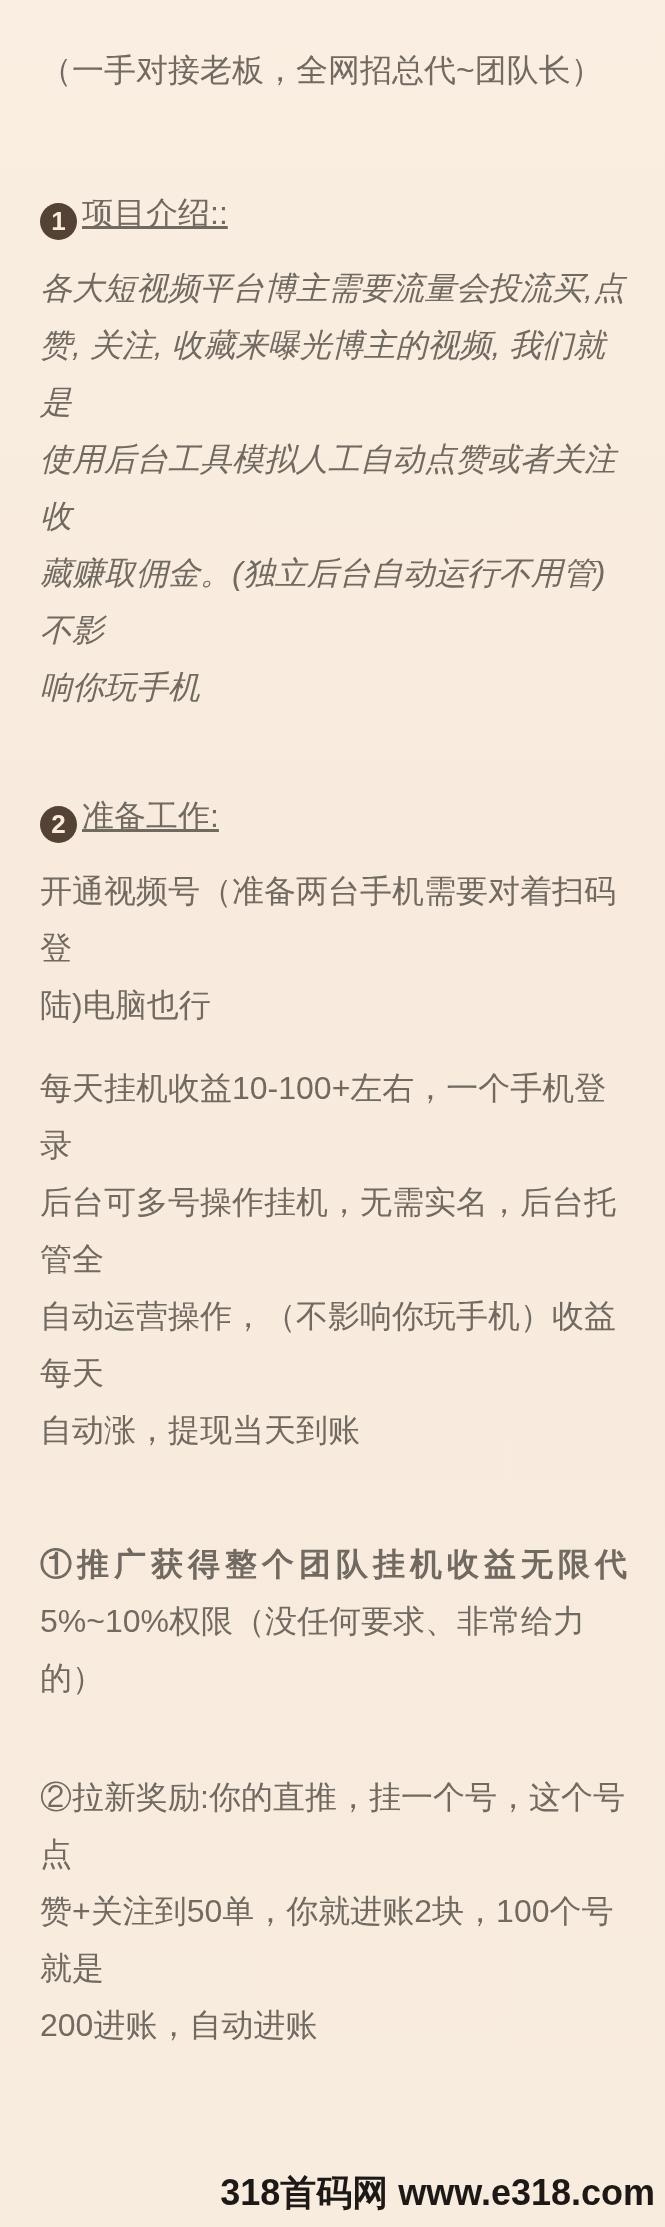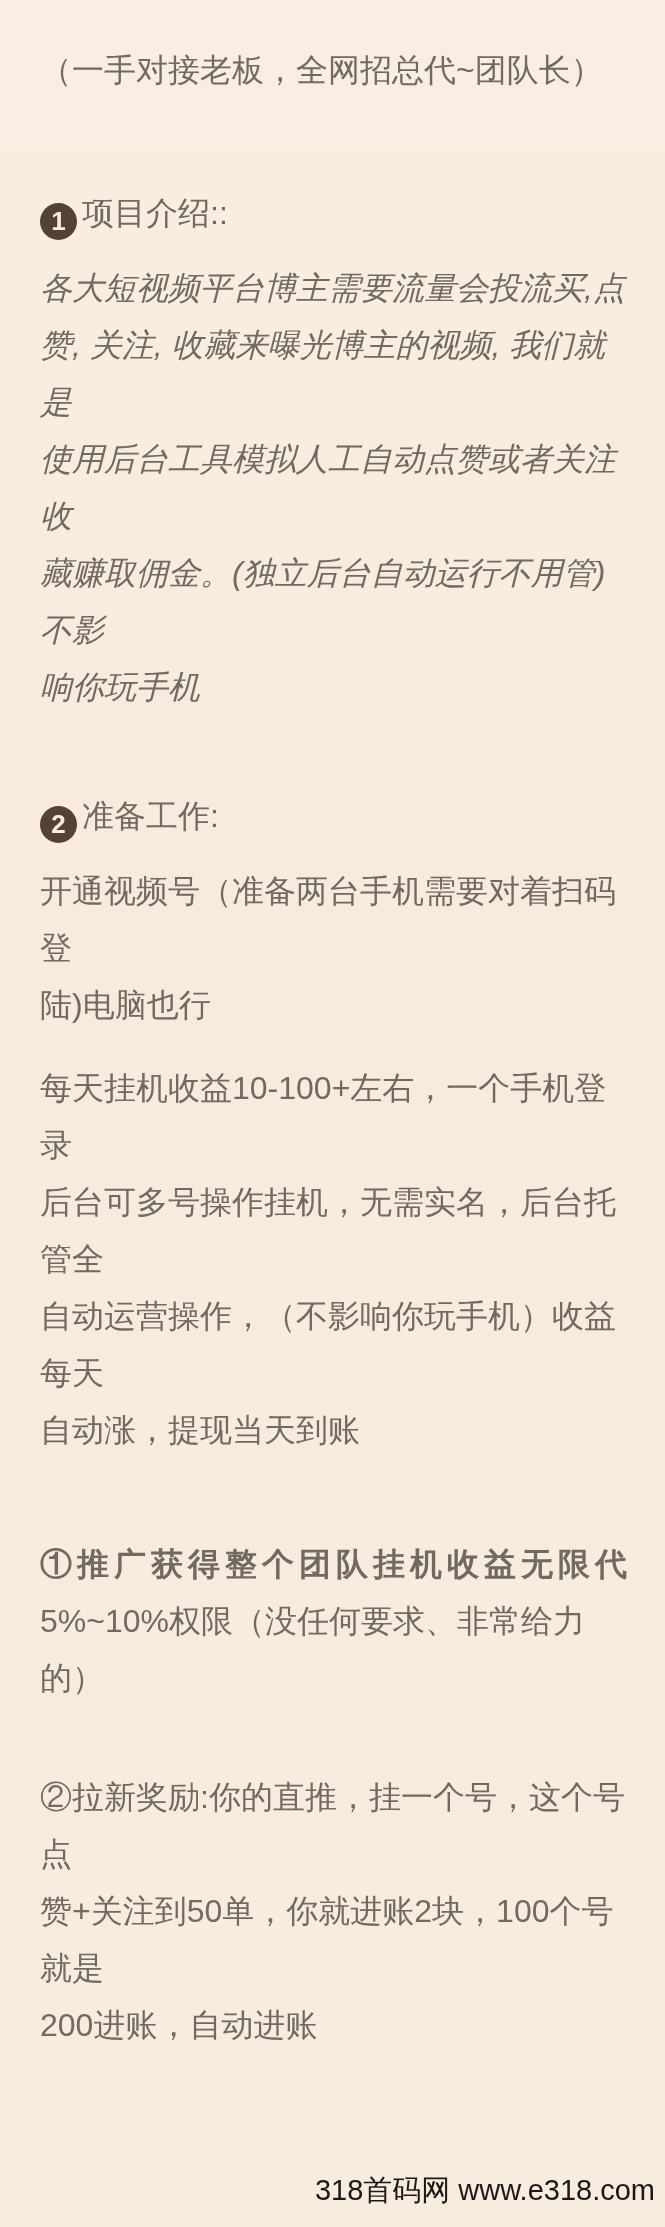--- a/index.html
+++ b/index.html
@@ -32,43 +32,43 @@
     background: #5442356;
     background: #544235;
     color: #f8ecdf;
     font-size: 26px;
     line-height: 37px;
     text-align: center;
     font-weight: 700;
     vertical-align: -6px;
     margin-right: 5px;
   }
-  .heading { margin: 0; }
+  .heading { margin: 0; text-decoration: underline; }
   .h1 { margin-top: 86px; }
   .p1 { margin-top: 18px; font-style: italic; }
   .h2 { margin-top: 72px; }
   .p2 { margin-top: 18px; }
   .h3 { margin-top: 76px; }
   .p3 { margin-top: 26px; }
   .h4 { margin-top: 68px; }
   .p4a { margin-top: 20px; }
   .p4b { margin-top: 62px; }
   .spread {
     display: block;
     letter-spacing: 5px;
     white-space: nowrap;
     font-weight: bold;
   }
   .watermark {
     position: absolute;
     right: 10px;
-    bottom: 16px;
+    bottom: 9px;
     color: #1d1916;
-    font-size: 29px;
-    font-weight: 400;
+    font-size: 36px;
+    font-weight: 700;
     letter-spacing: 0px;
   }
 </style>
 </head>
 <body>
 
 <div class="page">
   <div class="content">
 
     <div class="line">（一手对接老板，全网招总代~团队长）</div>

